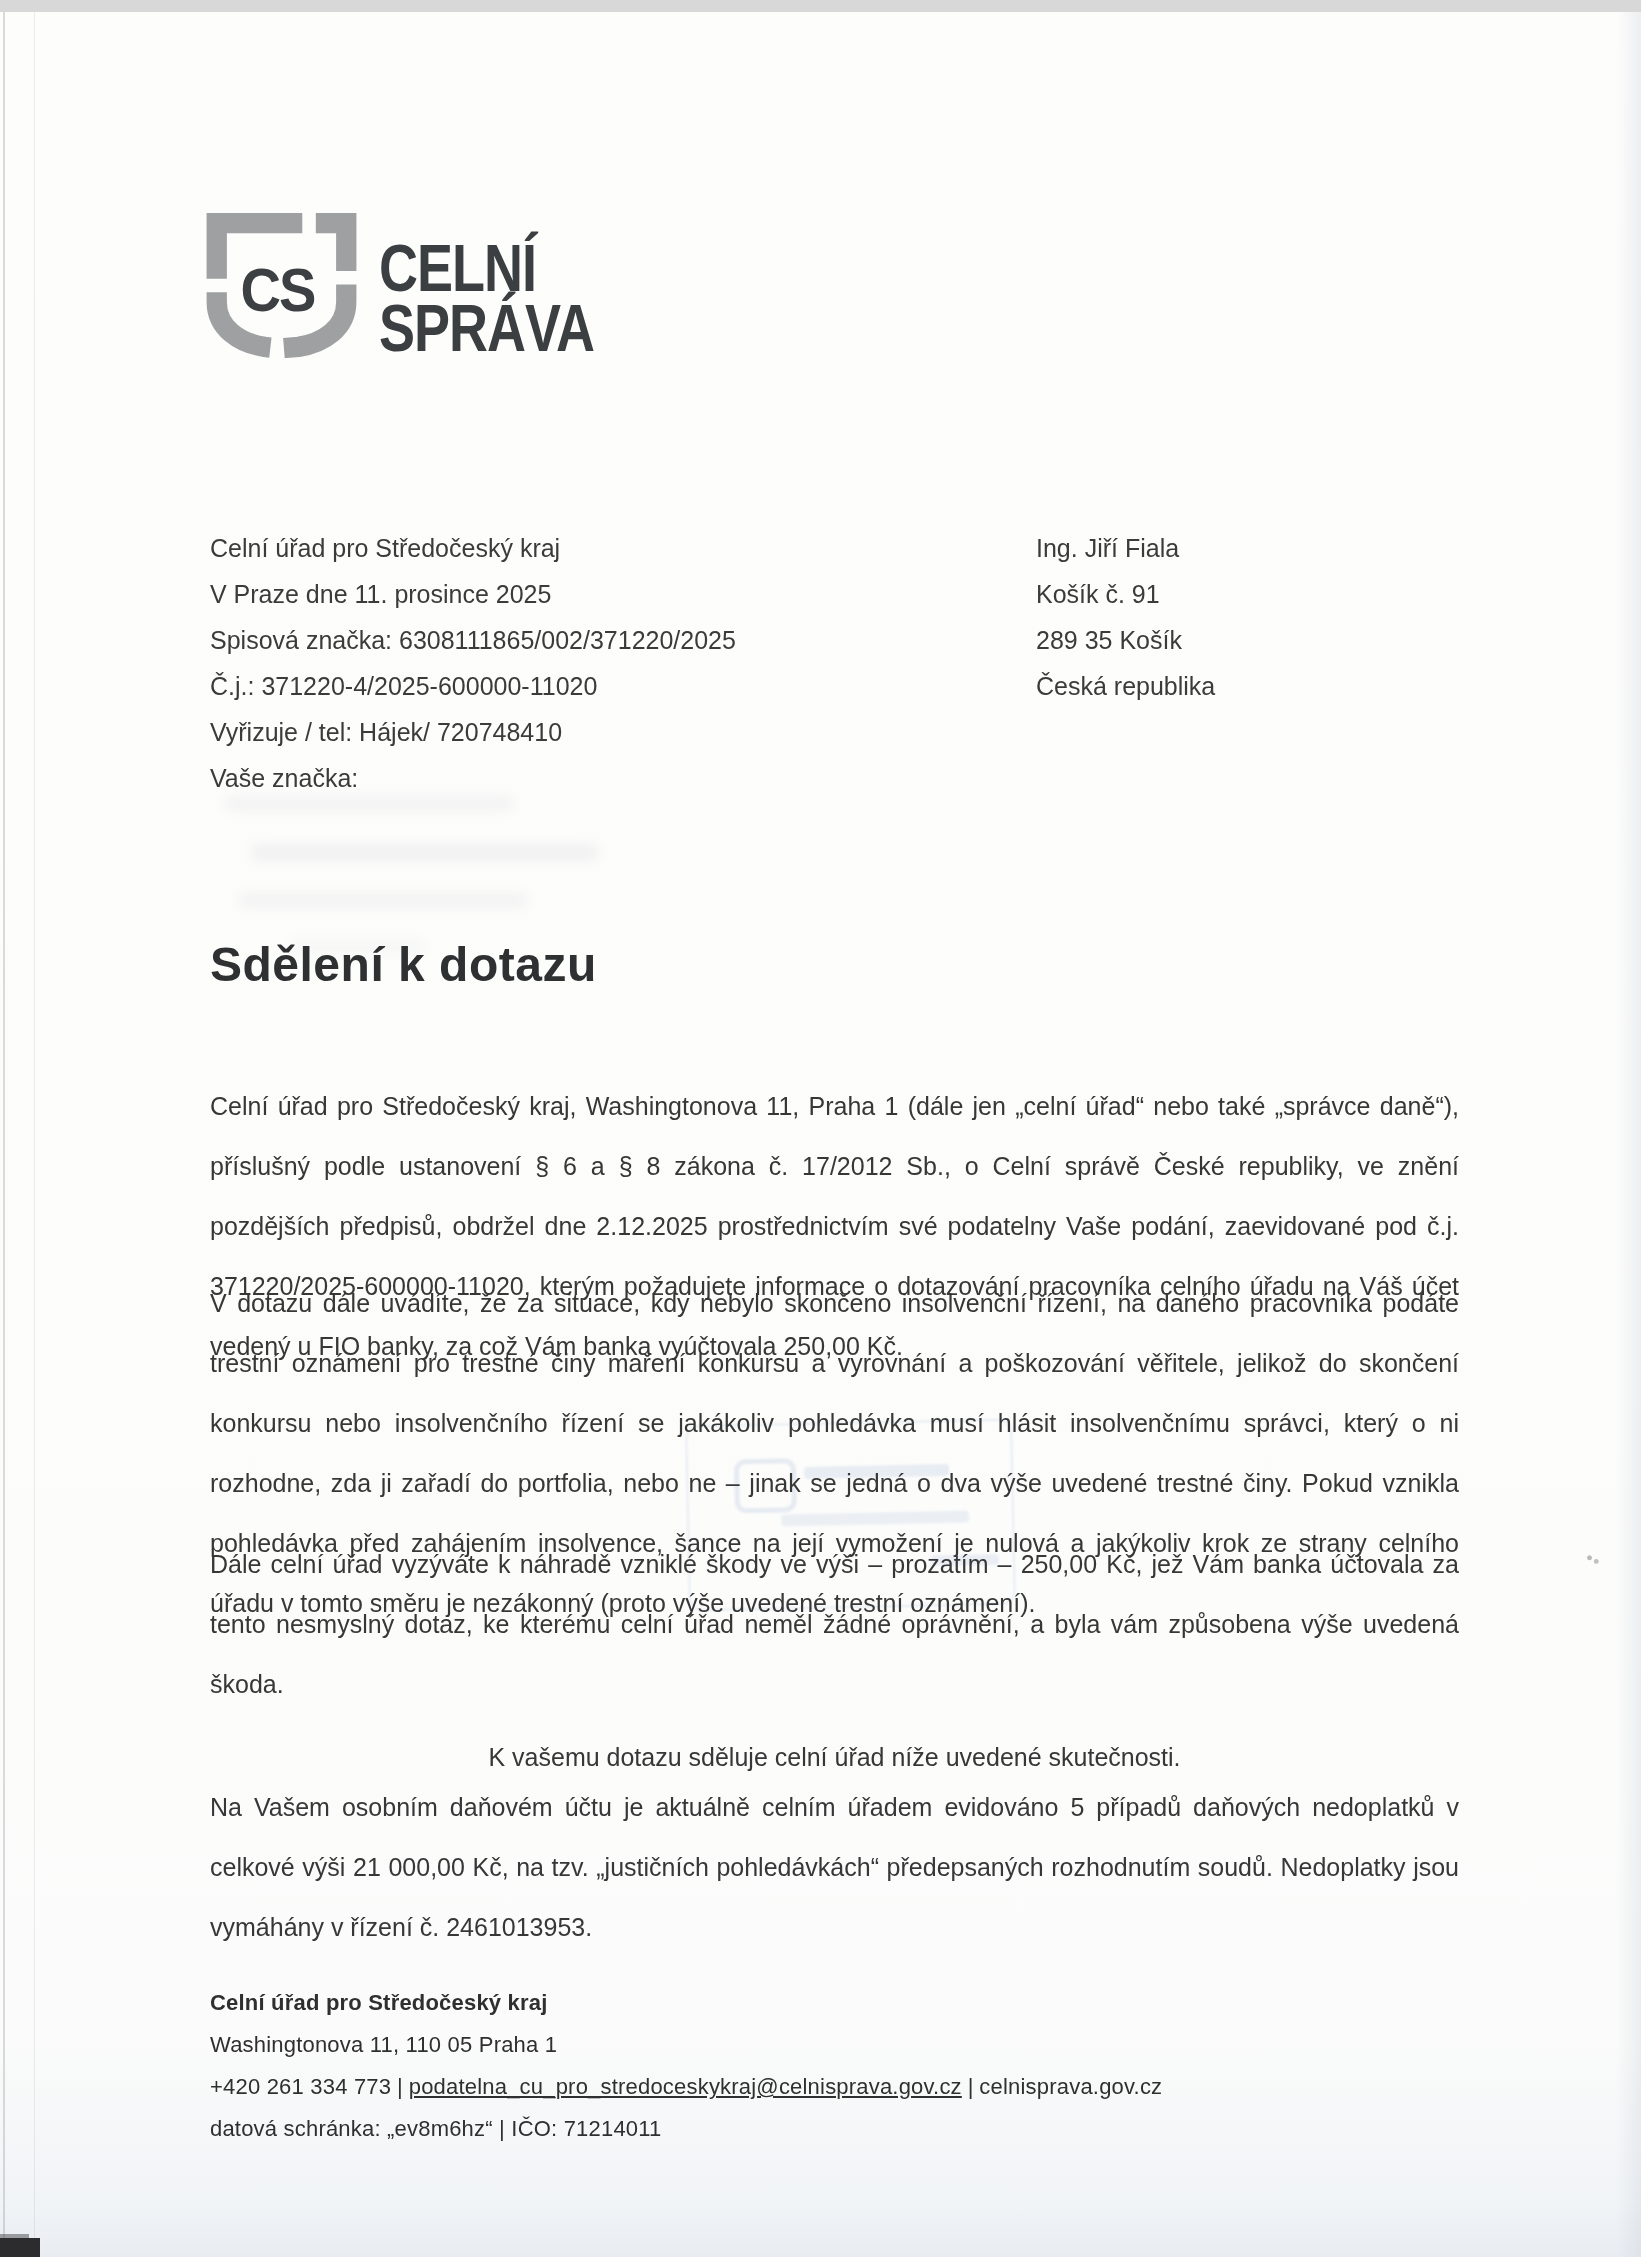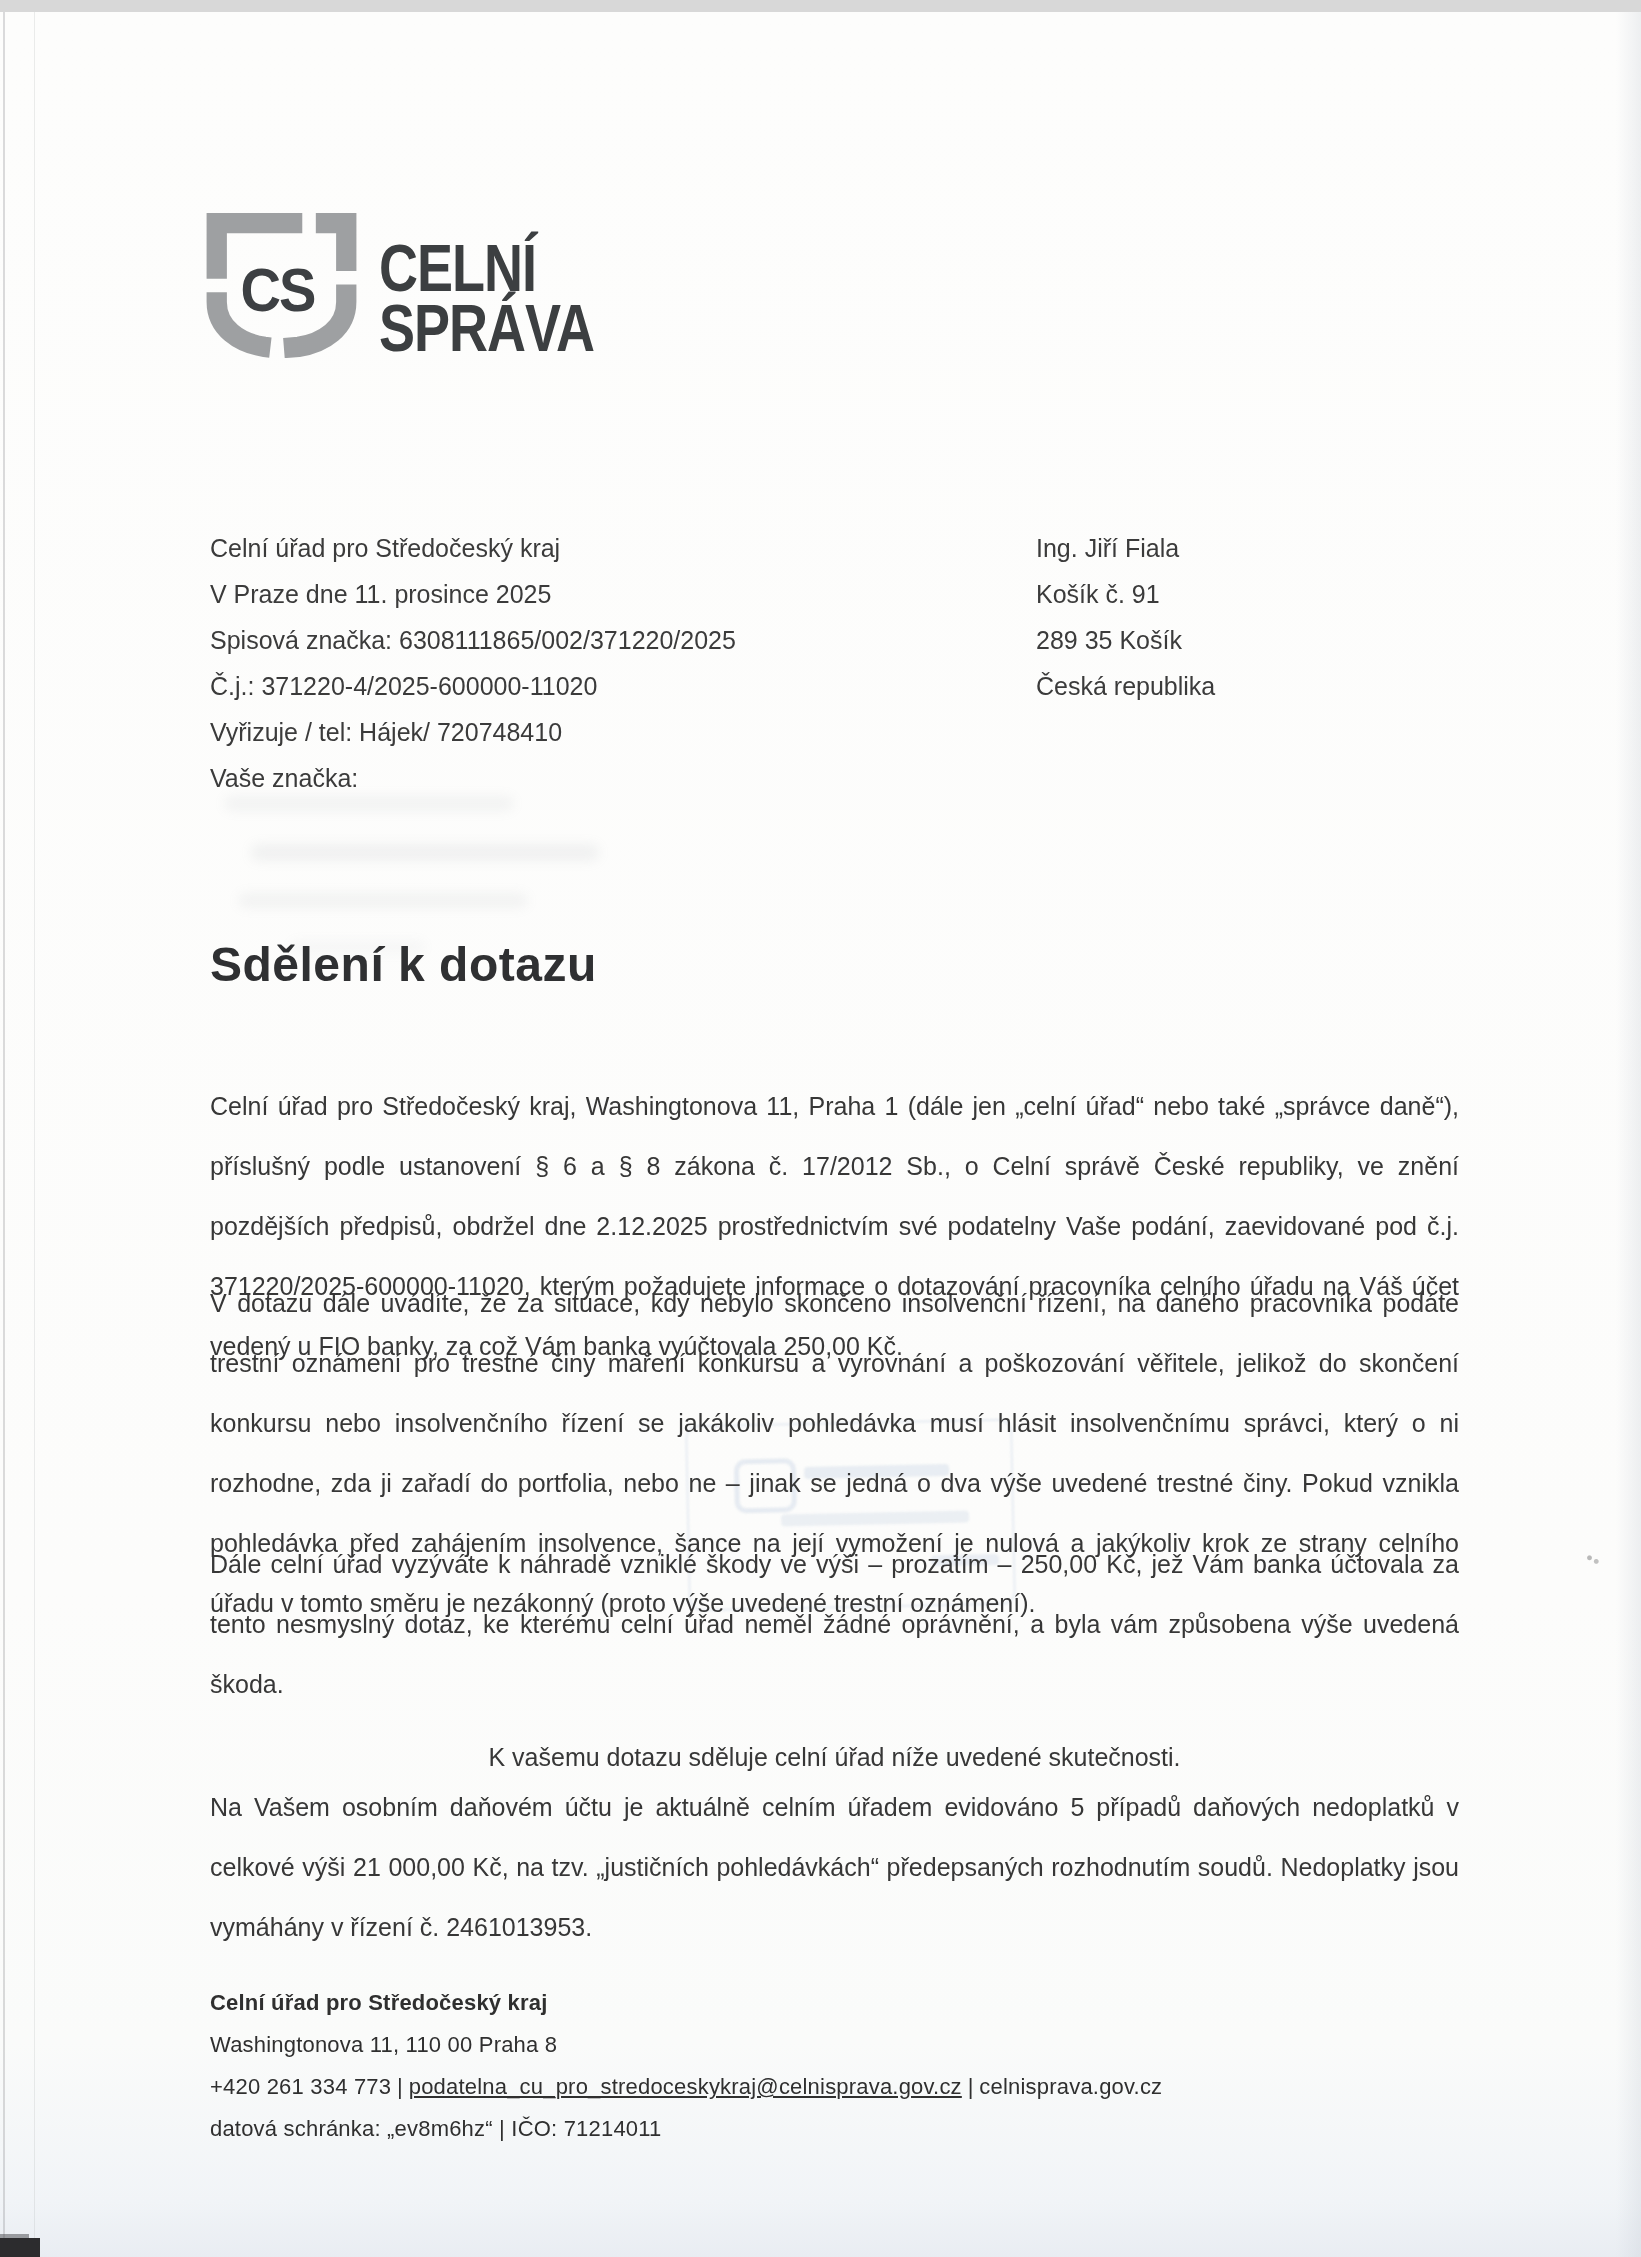--- a/index.html
+++ b/index.html
@@ -116,21 +116,21 @@
   <div class="doc-title">Sdělení k dotazu</div>
 
   <p class="body-text p1">Celní úřad pro Středočeský kraj, Washingtonova 11, Praha 1 (dále jen „celní úřad“ nebo také „správce daně“), příslušný podle ustanovení § 6 a § 8 zákona č. 17/2012 Sb., o Celní správě České republiky, ve znění pozdějších předpisů, obdržel dne 2.12.2025 prostřednictvím své podatelny Vaše podání, zaevidované pod č.j. 371220/2025-600000-11020, kterým požadujete informace o dotazování pracovníka celního úřadu na Váš účet vedený u FIO banky, za což Vám banka vyúčtovala 250,00 Kč.</p>
   <p class="body-text p2">V dotazu dále uvádíte, že za situace, kdy nebylo skončeno insolvenční řízení, na daného pracovníka podáte trestní oznámení pro trestné činy maření konkursu a vyrovnání a poškozování věřitele, jelikož do skončení konkursu nebo insolvenčního řízení se jakákoliv pohledávka musí hlásit insolvenčnímu správci, který o ni rozhodne, zda ji zařadí do portfolia, nebo ne – jinak se jedná o dva výše uvedené trestné činy. Pokud vznikla pohledávka před zahájením insolvence, šance na její vymožení je nulová a jakýkoliv krok ze strany celního úřadu v tomto směru je nezákonný (proto výše uvedené trestní oznámení).</p>
   <p class="body-text p3">Dále celní úřad vyzýváte k náhradě vzniklé škody ve výši – prozatím – 250,00 Kč, jež Vám banka účtovala za tento nesmyslný dotaz, ke kterému celní úřad neměl žádné oprávnění, a byla vám způsobena výše uvedená škoda.</p>
   <p class="body-text p4">K vašemu dotazu sděluje celní úřad níže uvedené skutečnosti.</p>
   <p class="body-text p5">Na Vašem osobním daňovém účtu je aktuálně celním úřadem evidováno 5 případů daňových nedoplatků v celkové výši 21 000,00 Kč, na tzv. „justičních pohledávkách“ předepsaných rozhodnutím soudů. Nedoplatky jsou vymáhány v řízení č. 2461013953.</p>
 
   <div class="foot">
     <div class="f-org">Celní úřad pro Středočeský kraj</div>
-    <div>Washingtonova 11, 110 00 Praha 8</div>
+    <div>Washingtonova 11, 110 05 Praha 1</div>
     <div>
       <span>+420 261 334 773</span><span class="sep">|</span><a class="email">podatelna_cu_pro_stredoceskykraj@celnisprava.gov.cz</a><span class="sep">|</span><span>celnisprava.gov.cz</span>
     </div>
     <div>datová schránka: „ev8m6hz“ | IČO: 71214011</div>
   </div>
 
 </div>
 
 
 </body></html>

